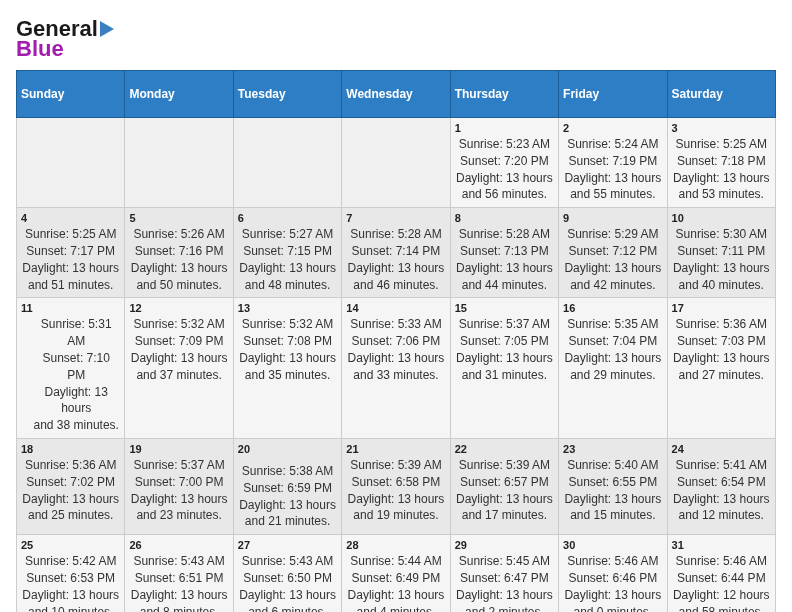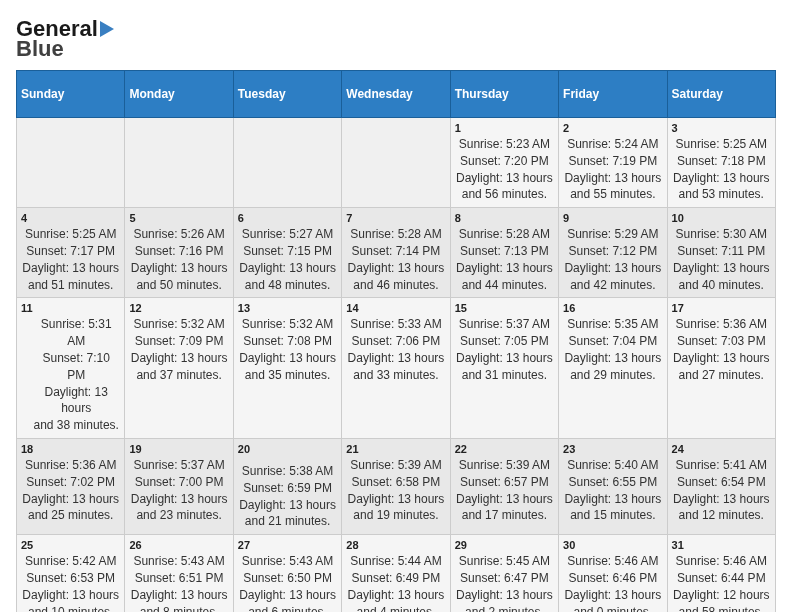--- a/index.html
+++ b/index.html
@@ -88,21 +88,21 @@
   </style>
 </head>
 <body>
 
 <div class="header">
   <div class="logo">
     <div style="display:flex; align-items:center;">
       <span style="font-size:22px; font-weight:bold; color:#1a1a1a;">General</span>
       <span class="logo-arrow"></span>
     </div>
-    <span style="font-size:22px; font-weight:bold; color:#404040; margin-top:-6px;">Blue</span>
+    <span style="font-size:22px; font-weight:bold; color:#a21caf; margin-top:-6px;">Blue</span>
   </div>
   <div class="title-block">
     <div class="month-year"></div>
     <div class="location"></div>
   </div>
 </div>
 
 <table>
   <thead>
     <tr>

